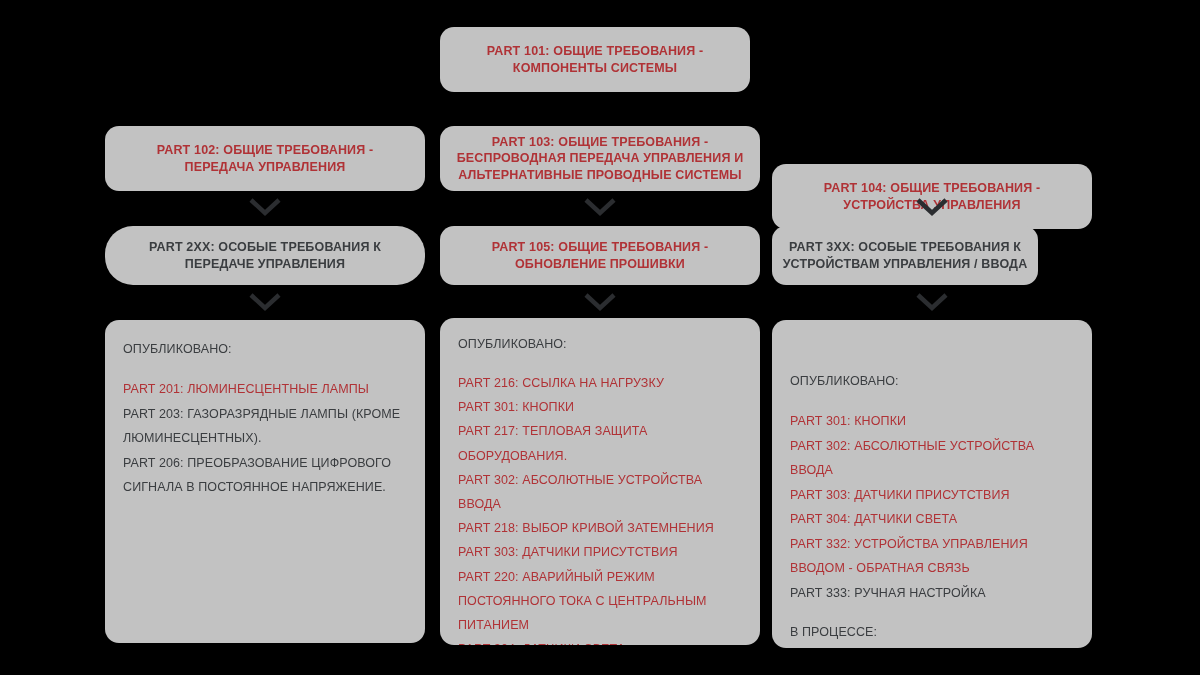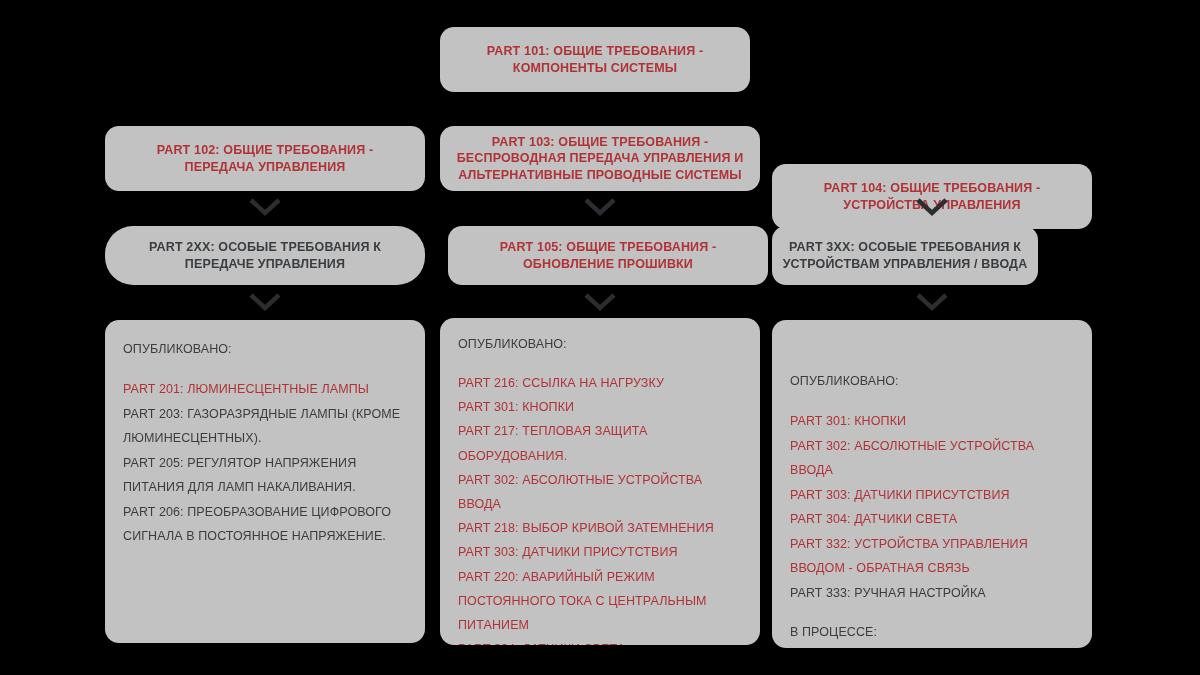--- a/index.html
+++ b/index.html
@@ -133,21 +133,21 @@
       </svg>
   </div>
 
   <div class="node" id="n-2xx" style="left:105px; top:226px; width:320px; height:59px;border-radius:28px;">
     <div>
       <span class="line dark">PART 2XX: ОСОБЫЕ ТРЕБОВАНИЯ К</span>
       <span class="line dark">ПЕРЕДАЧЕ УПРАВЛЕНИЯ</span>
     </div>
   </div>
 
-  <div class="node" id="n-105" style="left:440px; top:226px; width:320px; height:59px;margin-left:8px;">
+  <div class="node" id="n-105" style="left:440px; top:226px; width:320px; height:59px;">
     <div>
       <span class="line red">PART 105: ОБЩИЕ ТРЕБОВАНИЯ -</span>
       <span class="line red">ОБНОВЛЕНИЕ ПРОШИВКИ</span>
     </div>
   </div>
 
   <div class="node" id="n-3xx" style="left:772px; top:226px; width:266px; height:59px;">
     <div>
       <span class="line dark">PART 3XX: ОСОБЫЕ ТРЕБОВАНИЯ К</span>
       <span class="line dark">УСТРОЙСТВАМ УПРАВЛЕНИЯ / ВВОДА</span>
@@ -168,21 +168,20 @@
     <svg width="34" height="20" viewBox="0 0 34 20">
         <path d="M3 3 L17 16 L31 3" fill="none" stroke="#2b2d30" stroke-width="4.5" stroke-linecap="butt" stroke-linejoin="miter"></path>
       </svg>
   </div>
 
   <div class="panel panel-left" style="left:105px; top:320px; width:320px; height:323px;">
     <div class="hdr">ОПУБЛИКОВАНО:</div>
     <div class="spacer"></div>
     <div class="item red">PART 201: ЛЮМИНЕСЦЕНТНЫЕ ЛАМПЫ</div>
     <div class="item dark">PART 203: ГАЗОРАЗРЯДНЫЕ ЛАМПЫ (КРОМЕ ЛЮМИНЕСЦЕНТНЫХ).</div>
-    <div class="item dark">PART 205: РЕГУЛЯТОР НАПРЯЖЕНИЯ ПИТАНИЯ ДЛЯ ЛАМП НАКАЛИВАНИЯ.</div>
     <div class="item dark">PART 206: ПРЕОБРАЗОВАНИЕ ЦИФРОВОГО СИГНАЛА В ПОСТОЯННОЕ НАПРЯЖЕНИЕ.</div>
 
   </div>
 
   <div class="panel panel-mid" style="left:440px; top:318px; width:320px; height:327px; padding-top:13px;">
     <div class="hdr">ОПУБЛИКОВАНО:</div>
     <div class="spacer" style="height:13px;"></div>
     <div class="item red">PART 216: ССЫЛКА НА НАГРУЗКУ</div>
     <div class="item red">PART 301: КНОПКИ</div>
     <div class="item red">PART 217: ТЕПЛОВАЯ ЗАЩИТА ОБОРУДОВАНИЯ.</div>

